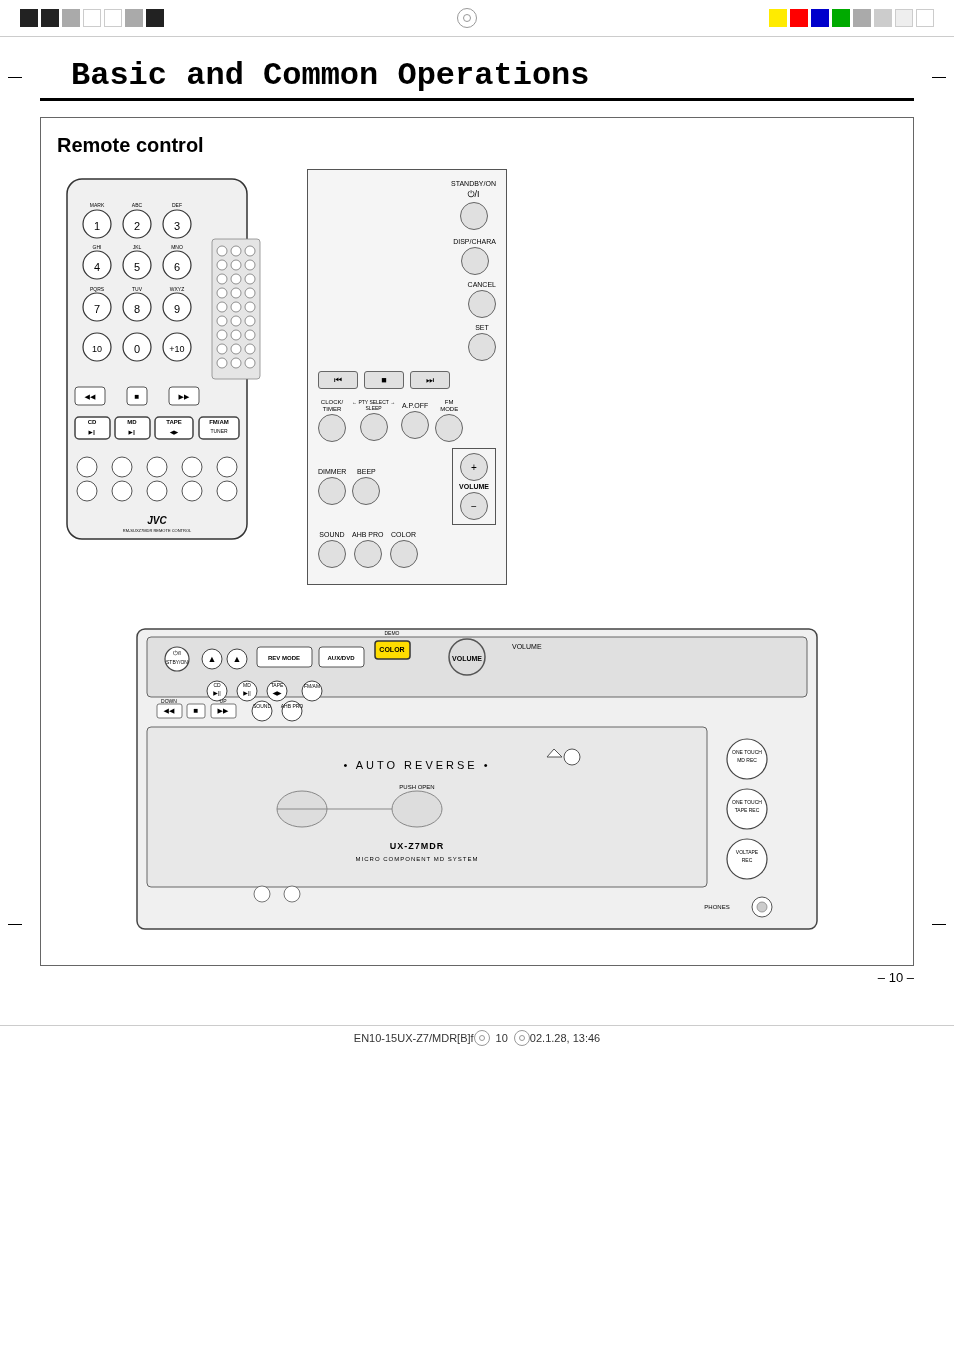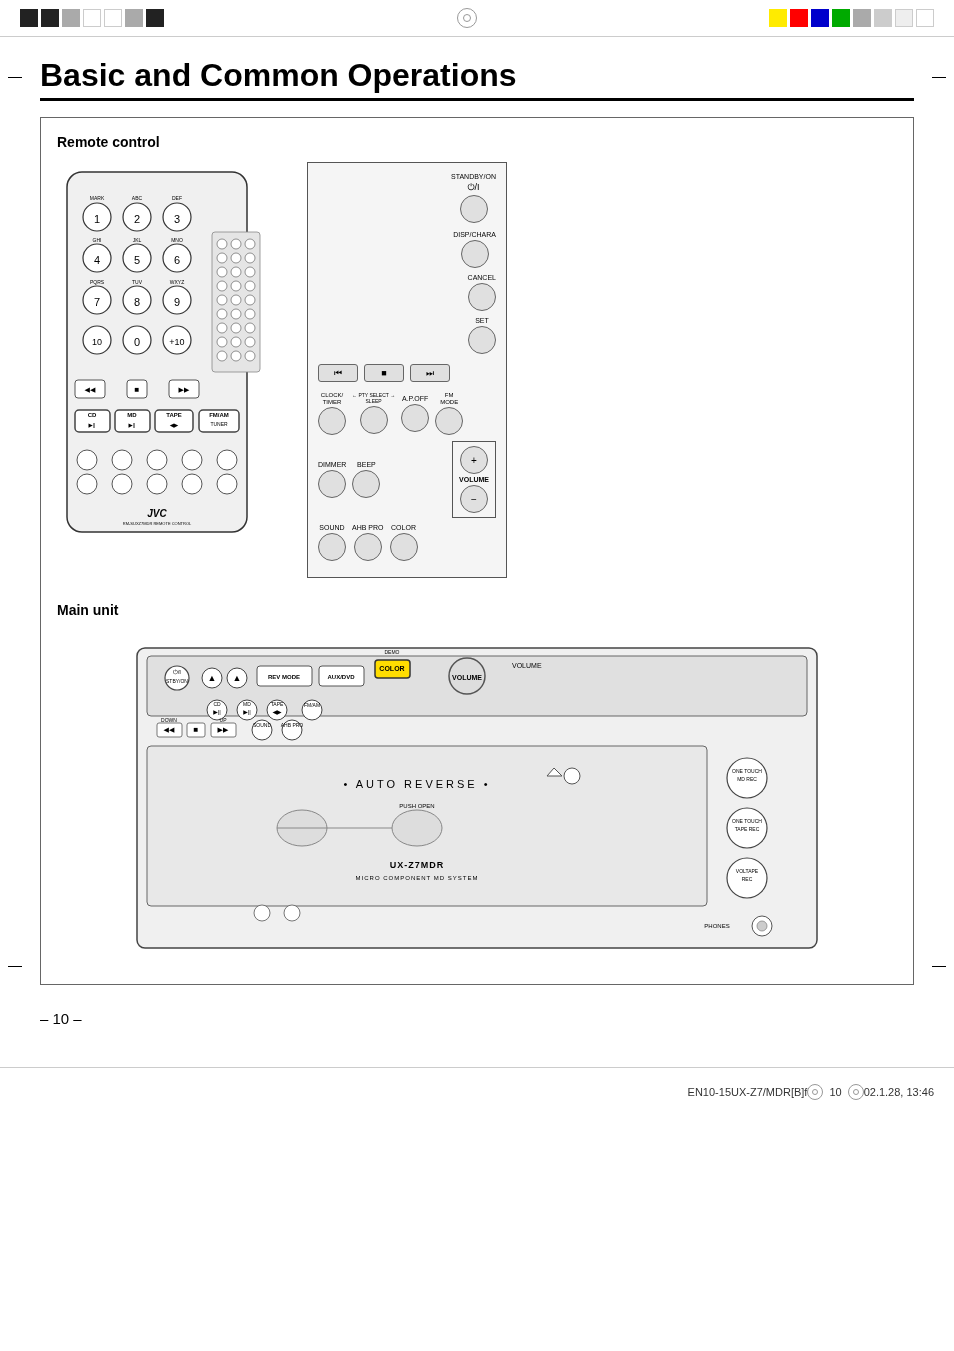--- a/index.html
+++ b/index.html
@@ -64,64 +64,65 @@
 
     .page-content {
       padding: 20px 40px;
     }
 
     h1.page-title {
       font-size: 32px;
       font-weight: 900;
       color: #000;
       margin-bottom: 4px;
-      font-family: Liberation Sans, sans-serif;
+      font-family: Liberation Mono, monospace;
+      margin-left: 31px;
     }
     .title-underline {
       height: 3px;
       background: #000;
       margin-bottom: 16px;
     }
     .intro-text {
       font-size: 12px;
       color: #333;
       margin-bottom: 18px;
     }
 
     
     .diagram-box {
       border: 1.5px solid #666;
       padding: 16px;
       position: relative;
       background: #fff;
     }
     .section-label {
-      font-size: 14px;
+      font-size: 20px;
       font-weight: bold;
       margin-bottom: 12px;
     }
 
     
     .remote-area {
       display: flex;
       gap: 20px;
       align-items: flex-start;
       margin-bottom: 24px;
     }
 
     .remote-svg-container {
       flex: 0 0 auto;
     }
 
     
     .page-footer {
       display: flex;
-      justify-content: flex-end;
-      align-items: center;
-      padding: 16px 20px;
+      justify-content: center;
+      align-items: center;
+      padding: 4px 20px;
       font-size: 11px;
       color: #333;
       border-top: 1px solid #ccc;
       margin-top: 20px;
     }
 
     
     .right-remote {
       border: 1.5px solid #555;
       padding: 10px;
@@ -414,21 +415,20 @@
               <div class="ctrl-btn"></div>
             </div>
             <div class="ctrl-group">
               <div class="ctrl-label">COLOR</div>
               <div class="ctrl-btn"></div>
             </div>
           </div>
         </div>
       </div>
 
-      <div class="main-unit-label">Main unit</div>
 
       <div style="display:flex; justify-content:center;">
         <svg width="700" height="340" viewBox="0 0 700 340" xmlns="http://www.w3.org/2000/svg">
 
           <rect x="10" y="20" width="680" height="300" rx="8" fill="#f0f0f0" stroke="#444" stroke-width="1.5"></rect>
 
           <rect x="20" y="28" width="660" height="60" rx="4" fill="#e0e0e0" stroke="#666" stroke-width="1"></rect>
 
           <circle cx="50" cy="50" r="12" fill="white" stroke="#444" stroke-width="1.2"></circle>
           <text x="50" y="46" font-size="6" font-family="Arial" text-anchor="middle">⏻/I</text>
@@ -519,21 +519,21 @@
           <text x="590" y="300" font-size="6" font-family="Arial" text-anchor="middle">PHONES</text>
           <circle cx="635" cy="298" r="10" fill="white" stroke="#555" stroke-width="1"></circle>
           <circle cx="635" cy="298" r="5" fill="#ccc" stroke="#888" stroke-width="0.8"></circle>
 
           <text x="385" y="40" font-size="7" font-family="Arial" text-anchor="start">VOLUME</text>
         </svg>
       </div>
 
     </div>
 
-    <div style="text-align:left; margin-top:25px; font-size:15px;">
+    <div style="text-align:right; margin-top:4px; font-size:13px;">
       <span>– 10 –</span>
     </div>
 
   </div>
 
   <div style="position:absolute;left:8px;bottom:80px;width:14px;height:1px;background:#000;"></div>
   <div style="position:absolute;right:8px;bottom:80px;width:14px;height:1px;background:#000;"></div>
 
 </div>
 

